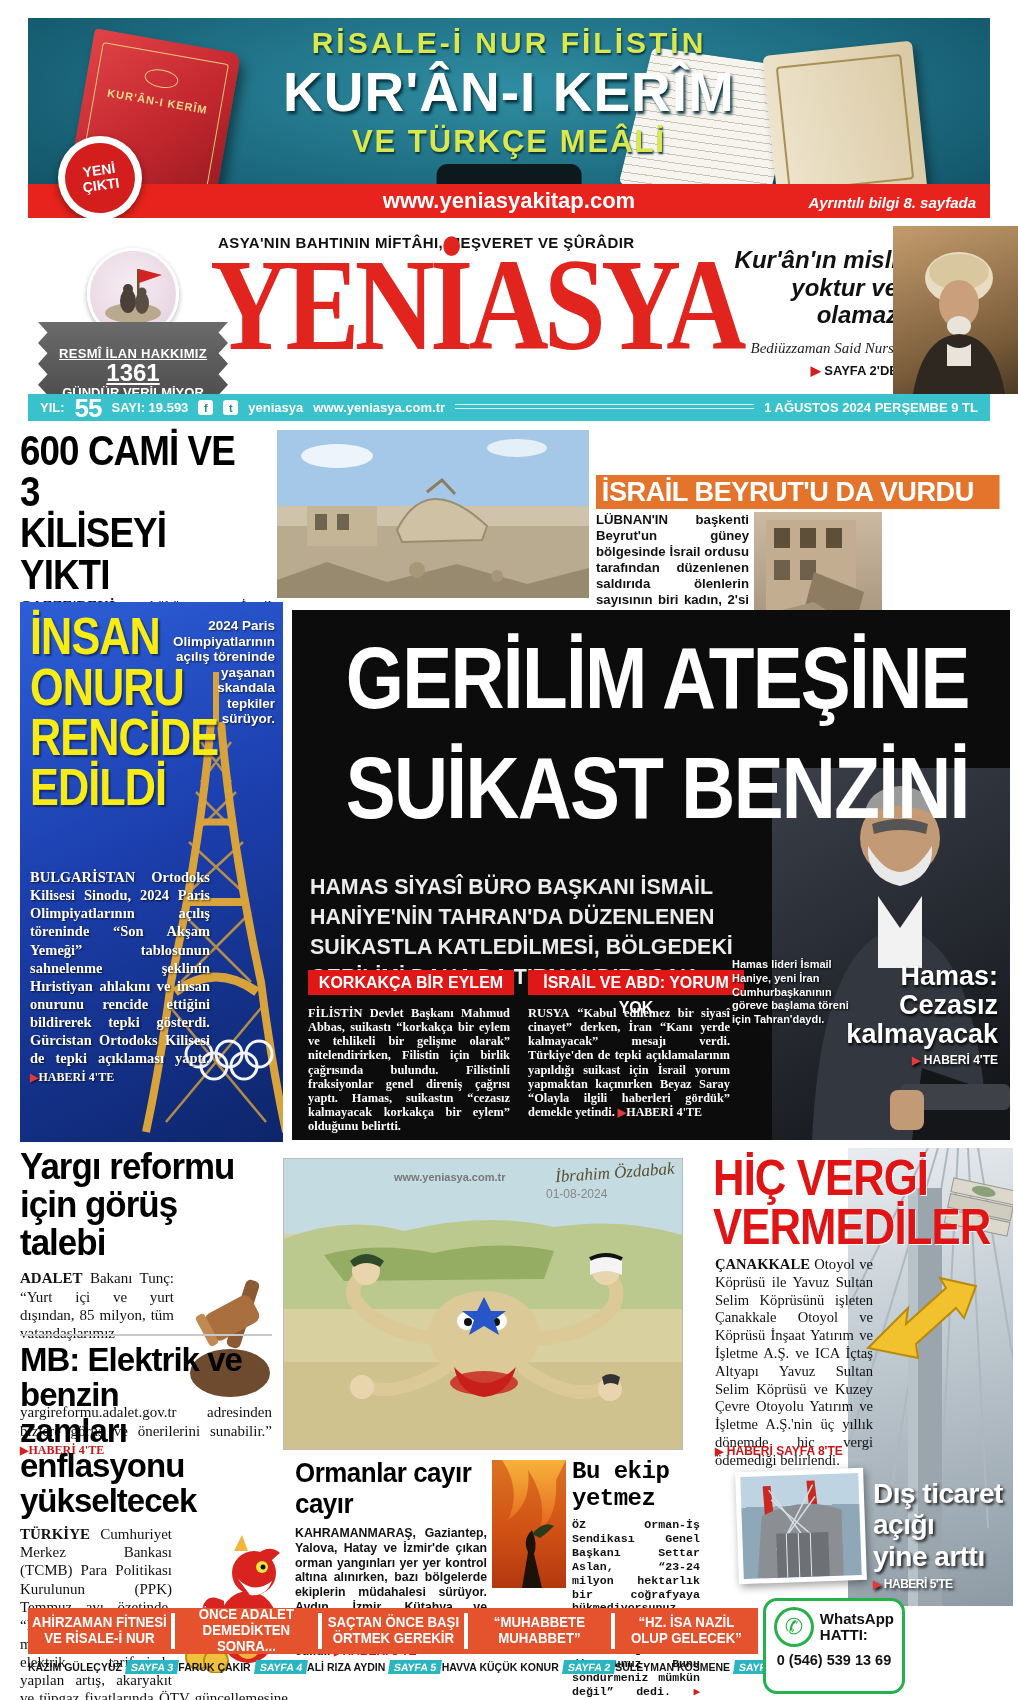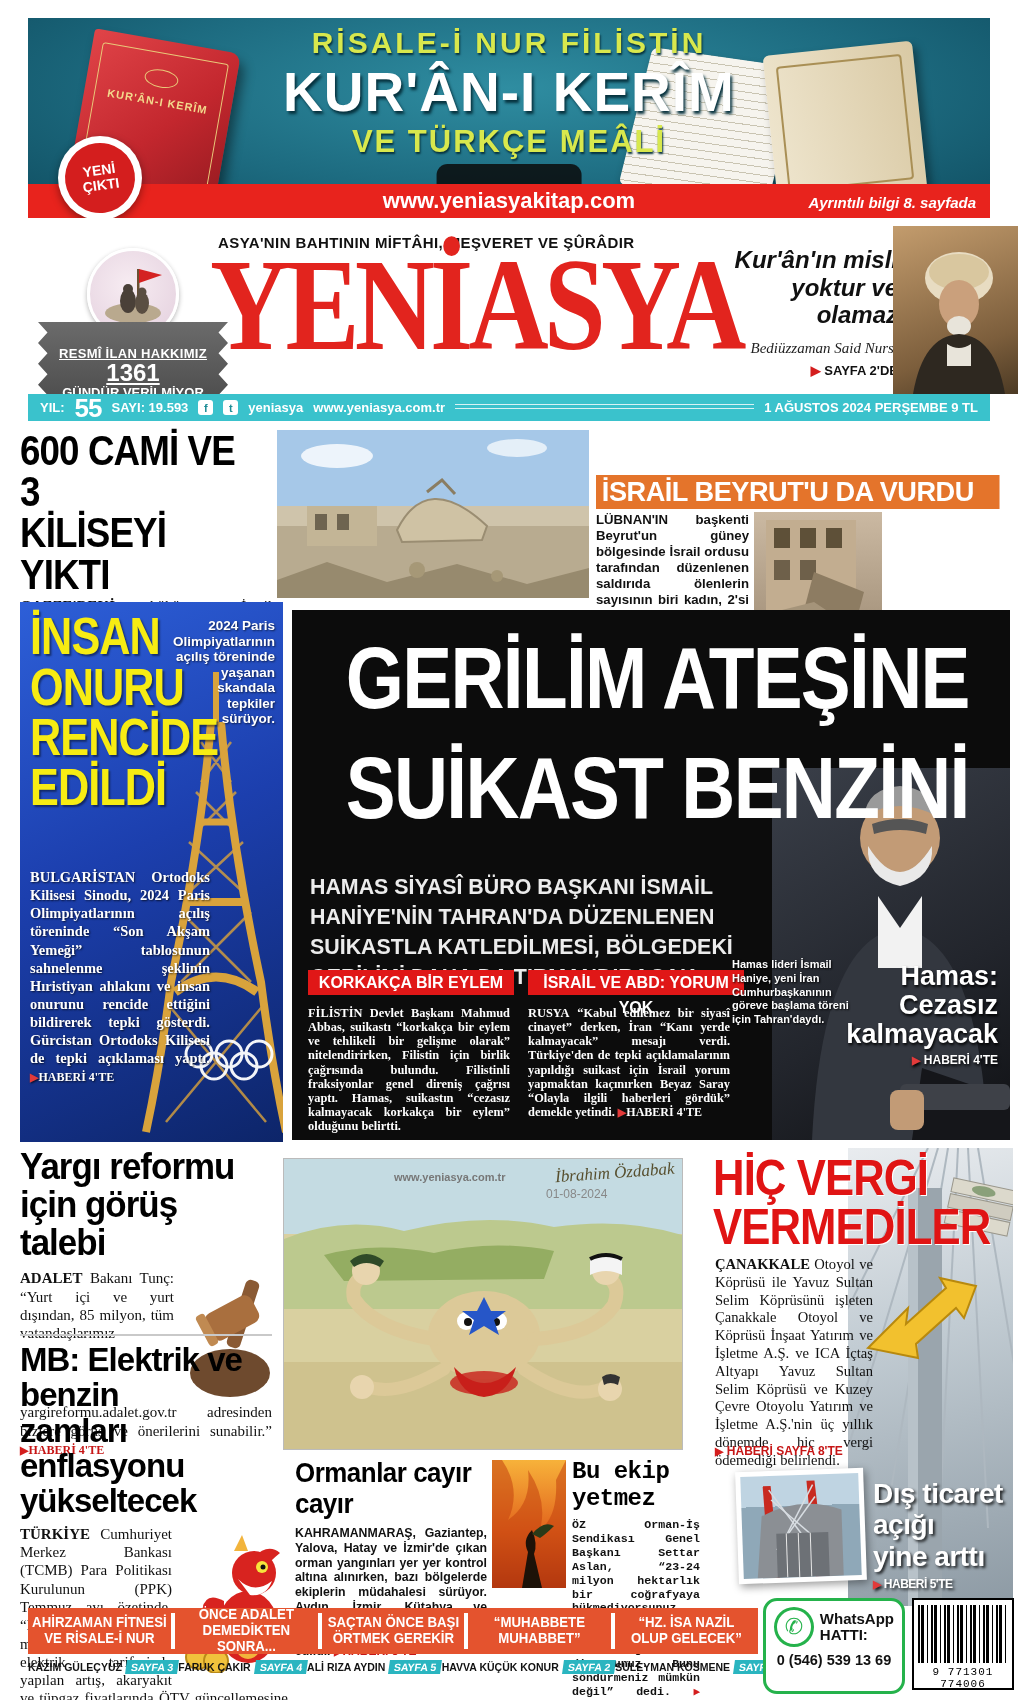--- a/index.html
+++ b/index.html
@@ -556,18 +556,14 @@
   <div class="abs wa">
     <div class="wa-top">
       <div class="wa-ic">✆</div>
       <div class="wa-lab">
         <div>WhatsApp</div>
         <div>HATTI:</div>
       </div>
     </div>
     <div class="wa-num">0 (546) 539 13 69</div>
   </div>
-  <div class="abs bc">
-    <div class="bc-bars"></div>
-    <div class="bc-num">9 771301 774006</div>
-  </div>
 
 </div>
 
 </body></html>

